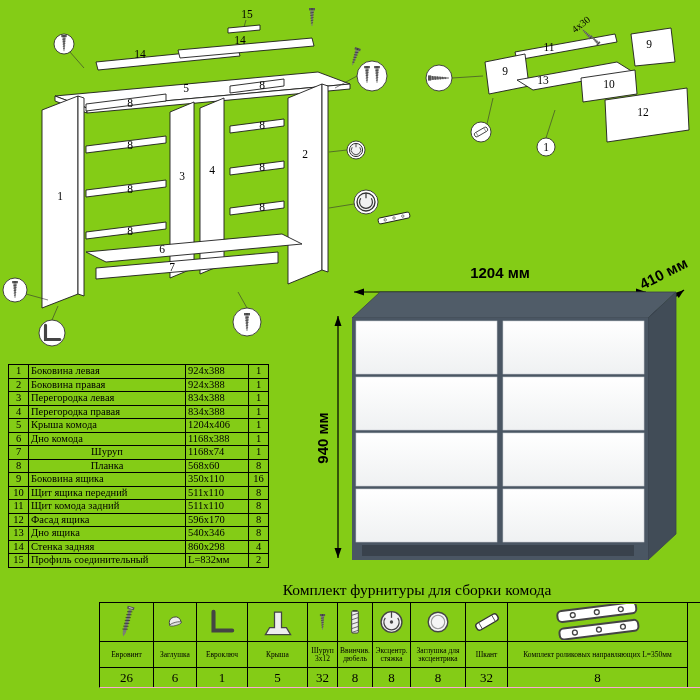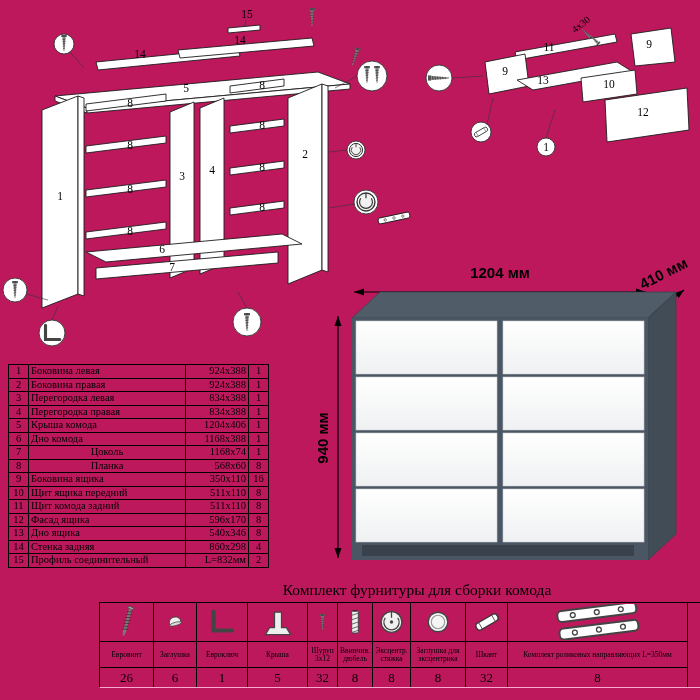--- a/index.html
+++ b/index.html
@@ -1,32 +1,32 @@
 <!DOCTYPE html>
 <html><head>
 <meta charset="utf-8">
 <style>
   html,body{margin:0;padding:0;background:#fff;}
-  .page{position:relative;width:700px;height:700px;background:#be185d;font-family:"Liberation Serif",serif;overflow:hidden;}
+  .page{position:relative;width:700px;height:700px;background:#84cc16;font-family:"Liberation Serif",serif;overflow:hidden;}
   .abs{position:absolute;}
   svg text{font-family:"Liberation Serif",serif;}
   .ln{fill:#ffffff;stroke:#1c1c1c;stroke-width:0.9;}
   .thin{stroke:#333;stroke-width:0.6;fill:none;}
   .co{fill:#ffffff;stroke:#333;stroke-width:0.9;}
   .dlabel{font-size:11.5px;fill:#000;text-anchor:middle;}
   .note{font-size:10px;fill:#000;text-anchor:middle;}
   .dim{font-family:"Liberation Sans",sans-serif;font-weight:bold;font-size:15px;fill:#000;text-anchor:middle;}
   .dimline{stroke:#000;stroke-width:1.2;}
   .arr{fill:#000;}
 
   .parts-table{position:absolute;left:8px;top:364px;border-collapse:collapse;}
   .parts-table td{border:1px solid #000;font-size:10.5px;line-height:12px;padding:0 2px;height:12.5px;white-space:nowrap;}
   .pt-num{text-align:center;width:15px;}
   .pt-name{width:152px;}
-  .pt-size{text-align:right;width:58px;}
+  .pt-size{text-align:left;width:58px;}
   .pt-qty{text-align:center;width:15px;}
   .parts-table tr:nth-child(7) .pt-name,
   .parts-table tr:nth-child(8) .pt-name{text-align:center;}
 
   .hw-wrap{position:absolute;left:40px;top:581px;width:658px;padding-left:48px;}
   .hw-title{font-size:15.5px;text-align:center;margin:0 0 3px 0;color:#000;}
   .hw-table{display:flex;border-top:1px solid #000;border-left:1px solid #000;border-bottom:1px solid #f9a8d4;margin-left:11px;}
   .hw-col{border-right:1px solid #000;display:flex;flex-direction:column;box-sizing:border-box;}
   .hw-icon{height:38px;border-bottom:1px solid #000;display:flex;align-items:center;justify-content:center;overflow:hidden;}
   .hw-name{height:25px;border-bottom:1px solid #000;font-size:7.5px;line-height:8px;text-align:center;display:flex;align-items:center;justify-content:center;padding:0 1px;}
@@ -342,21 +342,21 @@
           <td class="pt-qty">1</td>
         </tr>
       <tr>
           <td class="pt-num">6</td>
           <td class="pt-name">Дно комода</td>
           <td class="pt-size">1168x388</td>
           <td class="pt-qty">1</td>
         </tr>
       <tr>
           <td class="pt-num">7</td>
-          <td class="pt-name">Цоколь</td>
+          <td class="pt-name">Шуруп</td>
           <td class="pt-size">1168x74</td>
           <td class="pt-qty">1</td>
         </tr>
       <tr>
           <td class="pt-num">8</td>
           <td class="pt-name">Планка</td>
           <td class="pt-size">568x60</td>
           <td class="pt-qty">8</td>
         </tr>
       <tr>

